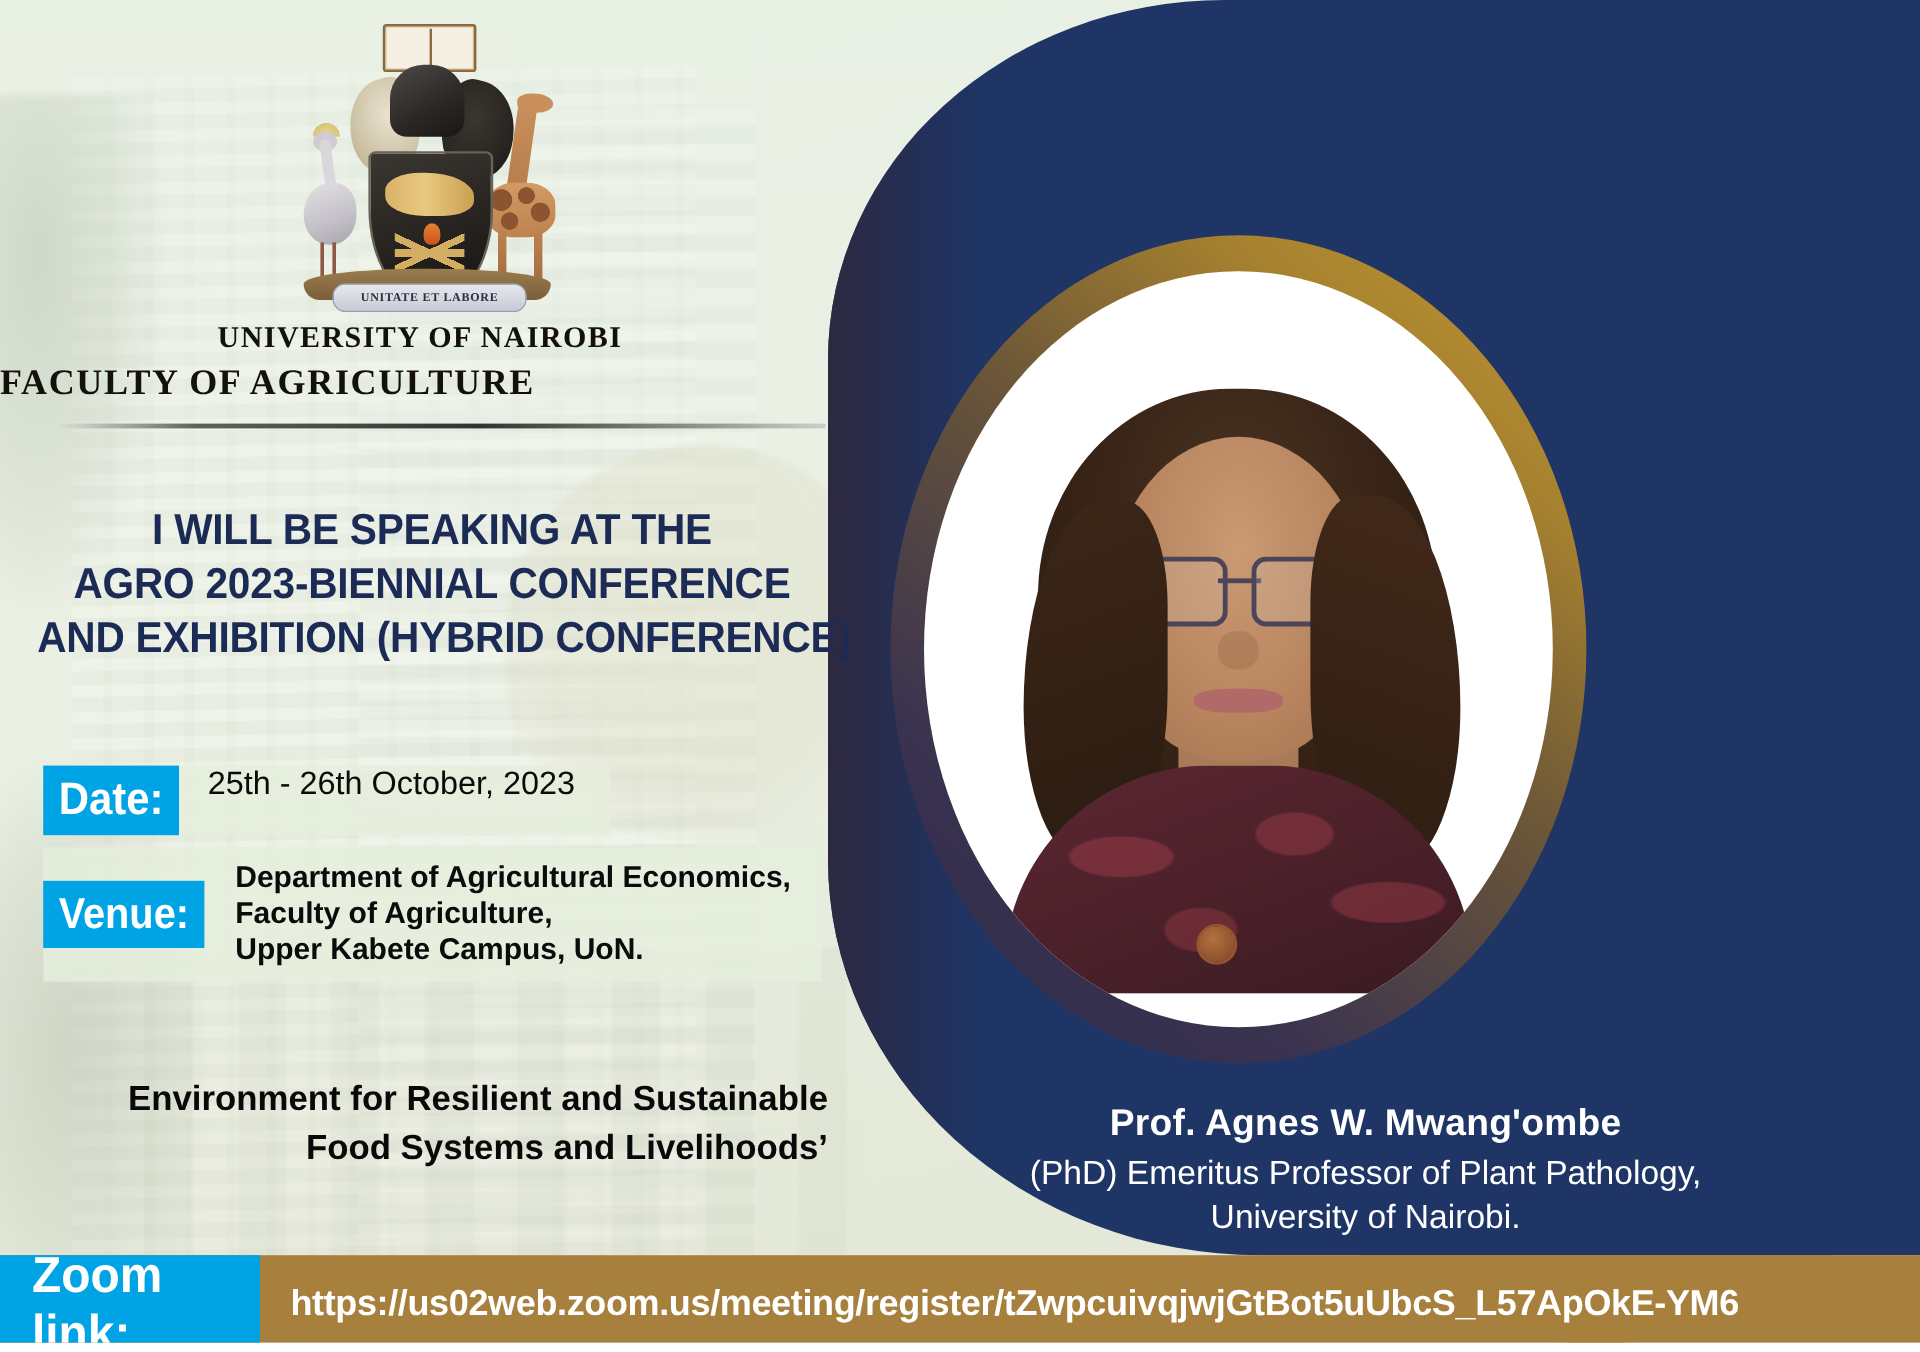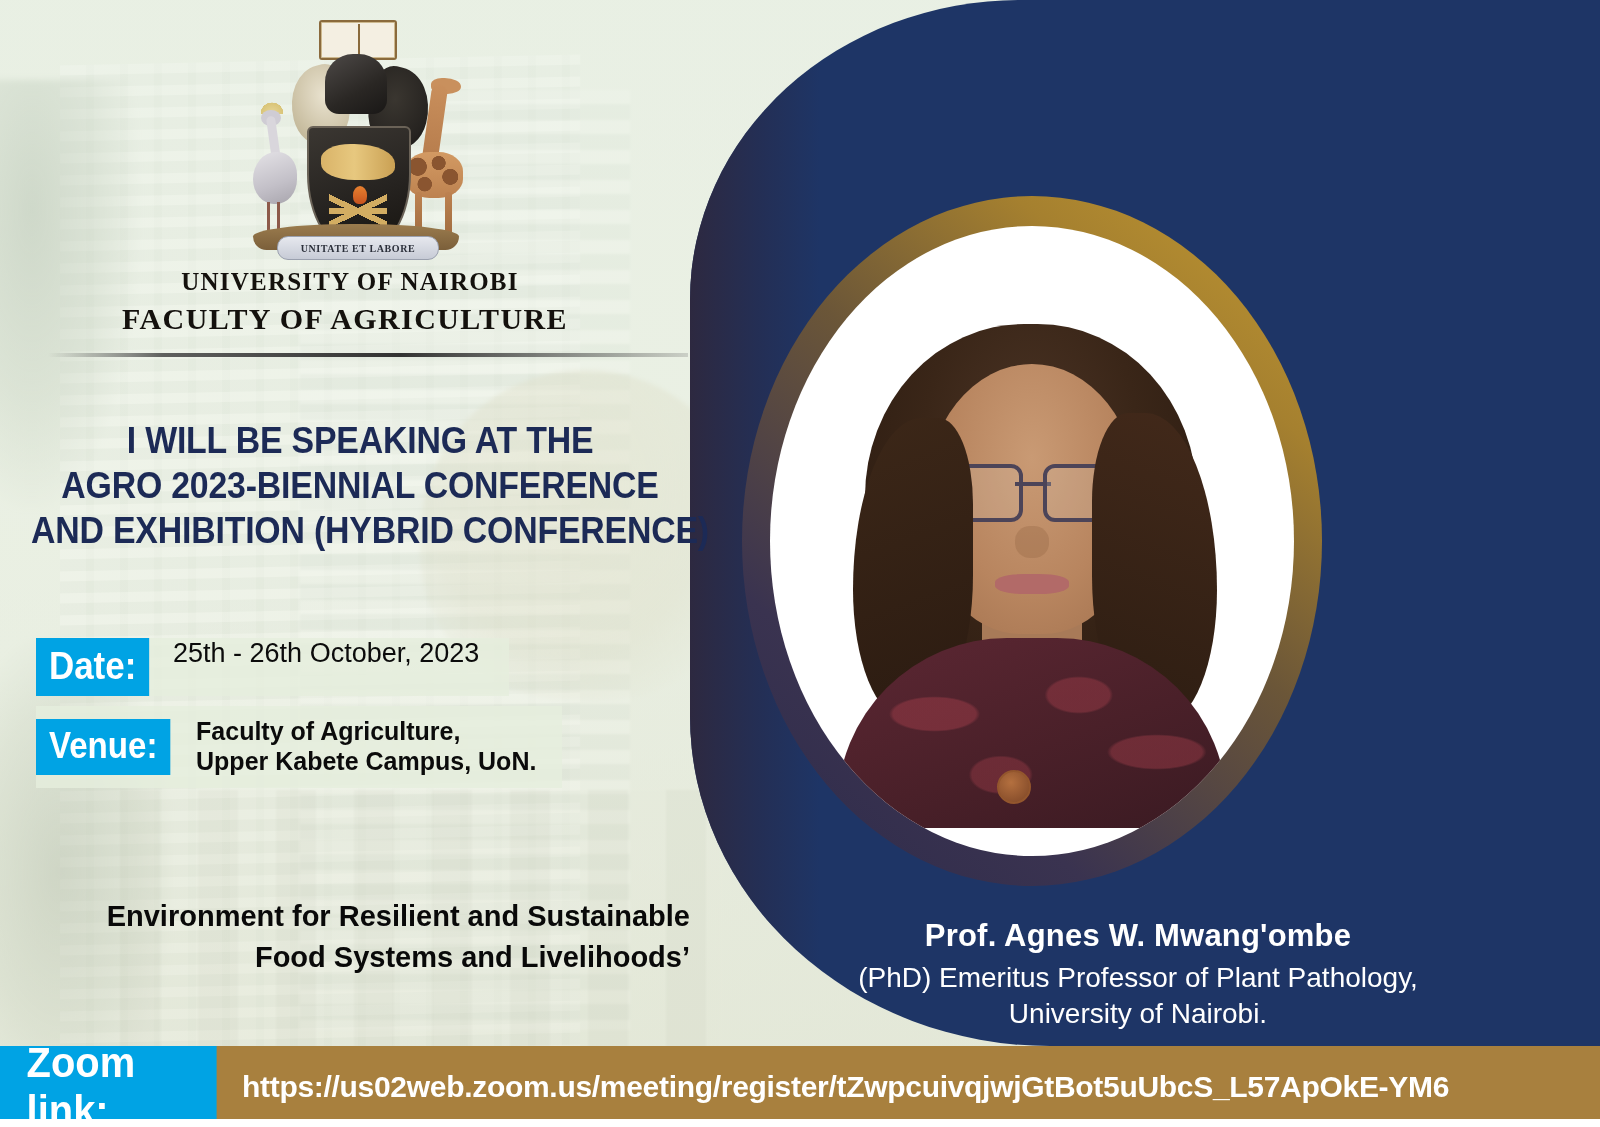--- a/index.html
+++ b/index.html
@@ -430,21 +430,21 @@
     font-family: "Liberation Serif", serif;
     font-weight: bold;
     font-size: 25px;
     letter-spacing: 1.2px;
     color: #14110d;
   }
   .fac-line {
     position: absolute;
     left: 0; top: 302px;
     width: 690px;
-    text-align: center;
+    text-align: left;
     font-family: "Liberation Serif", serif;
     font-weight: bold;
     font-size: 30px;
     letter-spacing: 1.4px;
     color: #14110d;
   }
   .divider {
     position: absolute;
     left: 48px; top: 353px;
     width: 640px; height: 4px;
@@ -670,20 +670,21 @@
   </div>
 
   <div class="info-date">
     <div class="badge">Date:</div>
     <div class="value">25th - 26th October, 2023</div>
   </div>
 
   <div class="info-venue">
     <div class="badge">Venue:</div>
     <div class="value">
+      <div>Department of Agricultural Economics,</div>
       <div>Faculty of Agriculture,</div>
       <div>Upper Kabete Campus, UoN.</div>
     </div>
   </div>
 
   <div class="theme-block">
     <div class="tline">Environment for Resilient and Sustainable</div>
     <div class="tline">Food Systems and Livelihoods’</div>
   </div>
 

